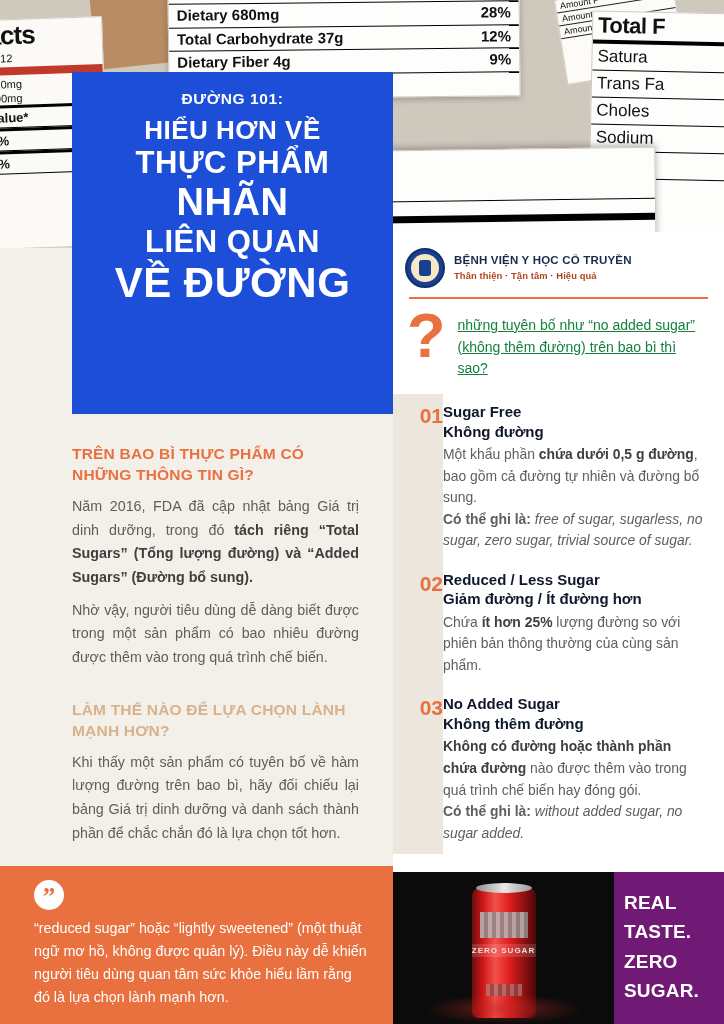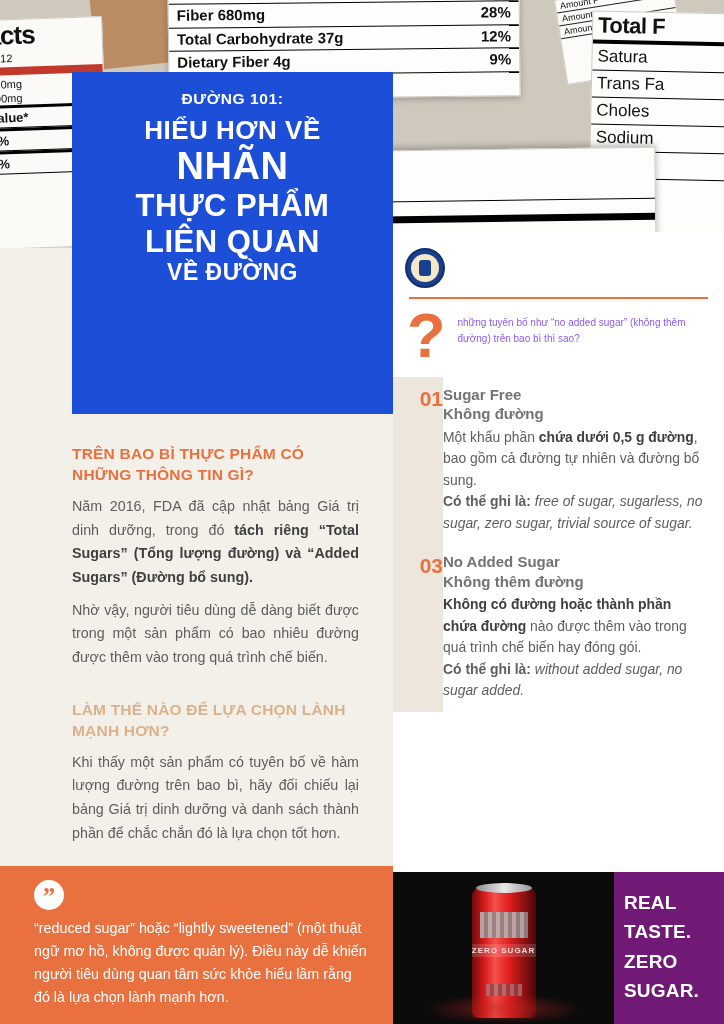--- a/index.html
+++ b/index.html
@@ -120,21 +120,21 @@
   }
   .title-line {
     font-weight: bold;
     line-height: 1.08;
     letter-spacing: .5px;
   }
   .t1 { font-size: 26px; }
   .t2 { font-size: 38px; margin-top: 2px; }
   .t3 { font-size: 31px; margin-top: 2px; }
   .t4 { font-size: 31px; margin-top: 2px; }
-  .t5 { font-size: 23px; margin-top: 2px; }
+  .t5 { font-size: 42px; margin-top: 2px; }
 
   
   .left-col {
     position: absolute;
     left: 0; top: 414px;
     width: 393px; height: 610px;
     background: #f3efe9;
   }
   .left-inner { padding: 30px 34px 0 72px; }
   .h-orange {
@@ -220,36 +220,36 @@
     display: flex; align-items: flex-start;
     padding: 10px 18px 0 14px;
     gap: 12px;
   }
   .q-mark {
     color: #e8713f; font-size: 63px; font-weight: bold;
     line-height: .85; font-family: "Liberation Sans", sans-serif;
     flex: none;
   }
   .q-text {
-    color: #8b5cf6; font-size: 10px; line-height: 1.55; padding-top: 6px;
+    color: #15803d; font-size: 14px; line-height: 1.55; padding-top: 6px; text-decoration: underline;
   }
 
   
   .num-list { margin-top: 14px; }
   .num-item { display: flex; align-items: flex-start; }
   .num-badge {
     width: 50px; flex: none;
     text-align: right;
     color: #e8713f;
     font-size: 21px; font-weight: bold;
     padding-top: 10px;
   }
   .num-badge.bg { background: #ece6dc; align-self: stretch; }
   .num-body { padding: 8px 16px 10px 0; }
-  .ni-title { color: #737373; font-weight: bold; font-size: 15px; line-height: 1.3; }
+  .ni-title { color: #0f172a; font-weight: bold; font-size: 15px; line-height: 1.3; }
   .ni-title span { display: block; }
   .ni-txt { color: #5e5e5e; font-size: 13.9px; line-height: 1.55; margin-top: 3px; }
   .ni-txt b { color: #3f3f3f; }
   .ni-italic { font-style: italic; color: #5e5e5e; font-size: 13.9px; line-height: 1.55; }
   .ni-italic b { font-style: normal; }
 
   
   .can-photo {
     position: absolute;
     left: 393px; top: 872px;
@@ -332,21 +332,21 @@
         <span>2%</span>
       </div>
     </div>
 
     <div class="lbl" id="lblB">
       <div class="row">
         <b>Cholesterol 10mg</b>
 
       </div>
       <div class="row">
-        <b>Fiber 680mg</b>
+        <b>Dietary 680mg</b>
         <span class="pc">28%</span>
       </div>
       <div class="row">
         <b>Total Carbohydrate 37g</b>
         <span class="pc">12%</span>
       </div>
       <div class="row">
         <b>Dietary Fiber 4g</b>
         <span class="pc">9%</span>
       </div>
@@ -380,22 +380,22 @@
       <div class="row">
         <span>ugars</span>
         <span></span>
       </div>
     </div>
   </div>
 
   <div class="title-block">
     <div class="kicker">ĐƯỜNG 101:</div>
     <div class="title-line t1">HIỂU HƠN VỀ</div>
+    <div class="title-line t3">THỰC PHẨM</div>
     <div class="title-line t2">NHÃN</div>
-    <div class="title-line t3">THỰC PHẨM</div>
     <div class="title-line t4">LIÊN QUAN</div>
     <div class="title-line t5">VỀ ĐƯỜNG</div>
   </div>
 
   <div class="left-col">
     <div class="left-inner">
       <div class="h-orange">TRÊN BAO BÌ THỰC PHẨM CÓ NHỮNG THÔNG TIN GÌ?</div>
       <div class="body-txt">
         Năm 2016, FDA đã cập nhật bảng Giá trị dinh dưỡng, trong đó <b>tách riêng “Total Sugars” (Tổng lượng đường) và “Added Sugars” (Đường bổ sung).</b>
       </div>
@@ -412,20 +412,24 @@
     <div class="quote-mark">”</div>
     <div class="quote-txt">“reduced sugar” hoặc “lightly sweetened” (một thuật ngữ mơ hồ, không được quản lý). Điều này dễ khiến người tiêu dùng quan tâm sức khỏe hiểu lầm rằng đó là lựa chọn lành mạnh hơn.</div>
   </div>
 
   <div class="right-col">
 
     <div class="hosp">
       <div class="hosp-logo">
         <div class="inner"></div>
         <div class="fig"></div>
+      </div>
+      <div class="hosp-text">
+        <div class="hosp-name">BỆNH VIỆN Y HỌC CỔ TRUYỀN</div>
+        <div class="hosp-slogan">Thân thiện · Tận tâm · Hiệu quả</div>
       </div>
     </div>
 
     <div class="divider"></div>
 
     <div class="q-row">
       <div class="q-mark">?</div>
       <div class="q-text">những tuyên bố như “no added sugar” (không thêm đường) trên bao bì thì sao?</div>
     </div>
 
@@ -440,20 +444,32 @@
           </div>
           <div class="ni-txt">
             Một khẩu phần <b>chứa dưới 0,5 g đường</b>, bao gồm cả đường tự nhiên và đường bổ sung.
           </div>
           <div class="ni-italic">
             <b>Có thể ghi là:</b><span> free of sugar, sugarless, no sugar, zero sugar, trivial source of sugar.</span>
           </div>
         </div>
       </div>
 
+      <div class="num-item">
+        <div class="num-badge bg">02</div>
+        <div class="num-body">
+          <div class="ni-title">
+            <span>Reduced / Less Sugar</span>
+            <span>Giảm đường / Ít đường hơn</span>
+          </div>
+          <div class="ni-txt">
+            Chứa <b>ít hơn 25%</b> lượng đường so với phiên bản thông thường của cùng sản phẩm.
+          </div>
+        </div>
+      </div>
 
       <div class="num-item">
         <div class="num-badge bg">03</div>
         <div class="num-body">
           <div class="ni-title">
             <span>No Added Sugar</span>
             <span>Không thêm đường</span>
           </div>
           <div class="ni-txt">
             <b>Không có đường hoặc thành phần chứa đường</b> nào được thêm vào trong quá trình chế biến hay đóng gói.

